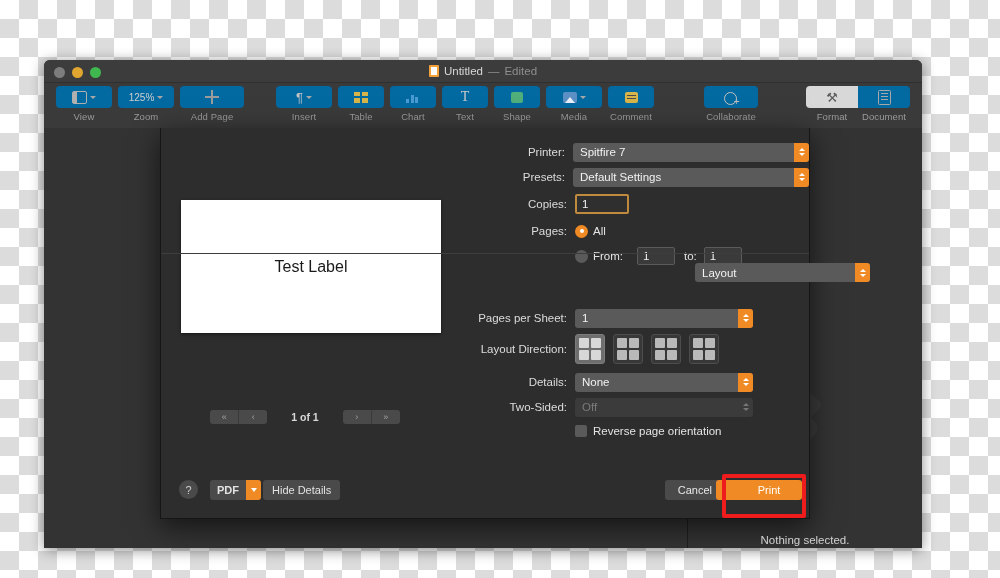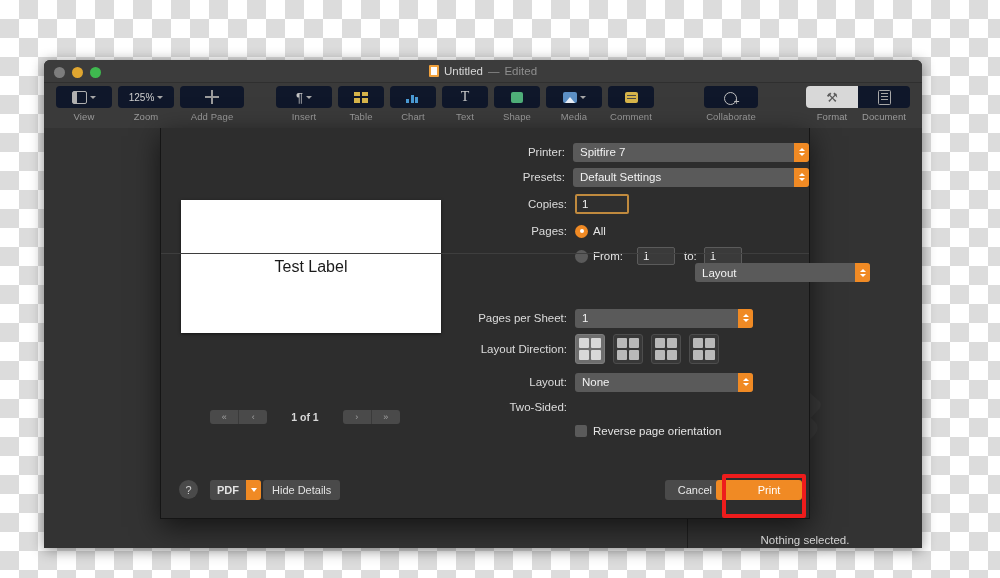--- a/index.html
+++ b/index.html
@@ -55,21 +55,21 @@
   #toolbar{
     position:relative;height:46px;background:#3a3a3a;
     border-bottom:1px solid #2a2a2a;
   }
   .tb-group{position:absolute;top:3px;display:flex;gap:6px;}
   .tb-item{
     display:flex;flex-direction:column;align-items:center;width:auto;
   }
   .tb-btn{
     height:22px;min-width:30px;padding:0 6px;
-    background:#0f172a;border-radius:4px;
+    background:#0369a1;border-radius:4px;
     display:flex;align-items:center;justify-content:center;gap:3px;
     color:#b5b5b5;font-size:10px;
   }
   .tb-btn.wide{min-width:44px;}
   .tb-btn.active{background:#d8d8d8;}
   .tb-label{font-size:9.5px;color:#9a9a9a;margin-top:3px;letter-spacing:.1px;}
   .chev{
     width:0;height:0;border-left:3px solid transparent;border-right:3px solid transparent;
     border-top:3.5px solid #a8a8a8;
   }
@@ -484,32 +484,39 @@
         <div class="ldir">
             <i></i>
             <i></i>
             <i></i>
             <i></i>
           </div>
       </div>
     </div>
 
     <div class="row">
-      <div class="rlabel">Layout:</div>
+      <div class="rlabel">Details:</div>
       <div class="popup" style="width:178px;">
         <span>None</span>
         <span class="stepper">
             <span class="up"></span>
             <span class="dn"></span>
           </span>
       </div>
     </div>
 
     <div class="row">
       <div class="rlabel">Two-Sided:</div>
+      <div class="popup disabled" style="width:178px;">
+        <span>Off</span>
+        <span class="stepper">
+            <span class="up"></span>
+            <span class="dn"></span>
+          </span>
+      </div>
     </div>
 
     <div class="row" style="height:17px;margin-bottom:2px;">
       <div class="rlabel"></div>
       <div class="check"></div>
       <div class="rtext">Reverse page orientation</div>
     </div>
 
   </div>
 

